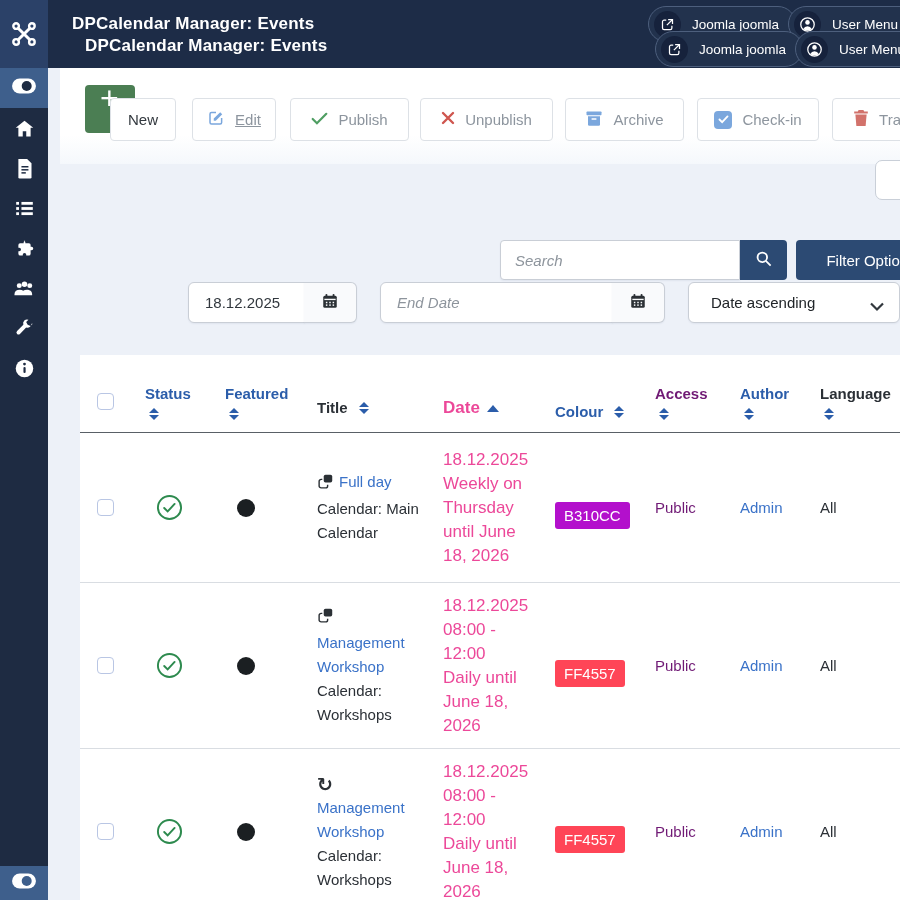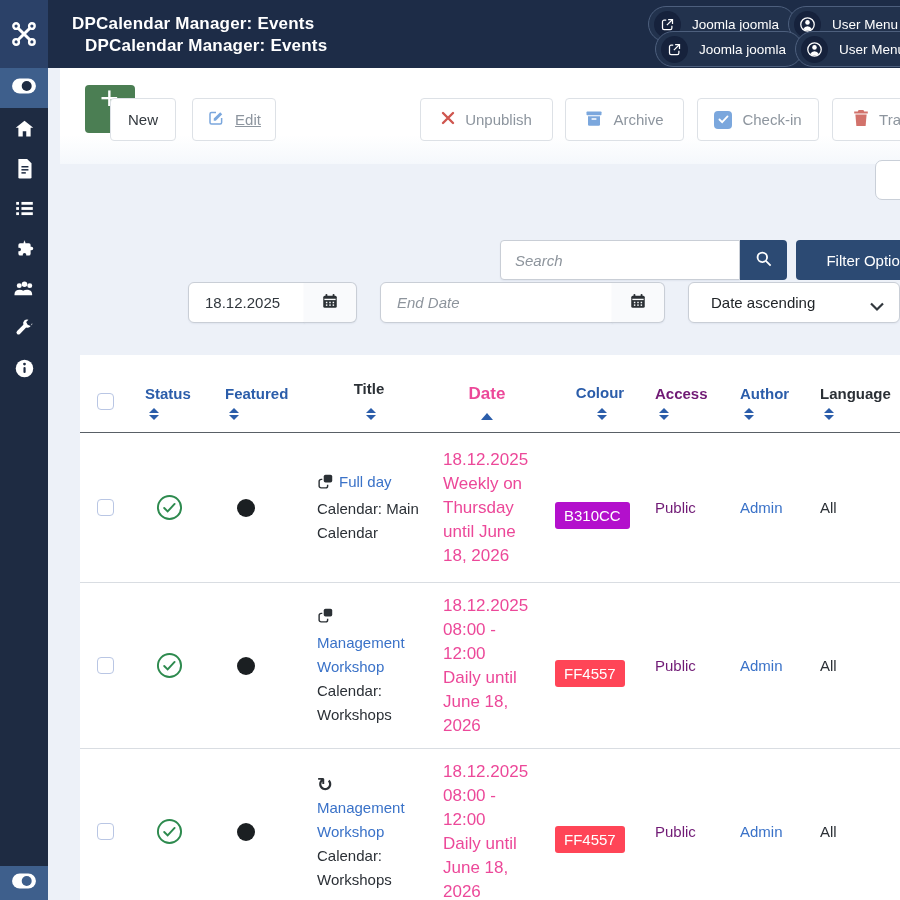--- a/index.html
+++ b/index.html
@@ -70,21 +70,21 @@
   #sort-select .chev { position:absolute; right:14px; top:15px; }
 
   
   #table-card { position:absolute; left:80px; top:355px; width:820px; height:545px; background:#fff; z-index:5; overflow:hidden; }
   .thead, .trow { display:grid; grid-template-columns:55px 65px 90px 140px 115px 100px 80px 80px 1fr; }
   .thead { height:78px; align-items:end; padding-bottom:12px; border-bottom:1px solid #596066; }
   .thead .c-check { align-self:start; padding-top:38px; }
   .trow { align-items:center; border-bottom:1px solid #d9dde2; }
   .r1 { height:150px; } .r2, .r3 { height:166px; }
   .hcol { display:flex; flex-direction:column; align-items:flex-start; gap:6px; color:#2b5daa; font-weight:700; font-size:15px; cursor:pointer; }
-  .hrow { display:flex; flex-direction:column; align-items:center; gap:7px; color:#2b5daa; font-weight:700; font-size:15px; cursor:pointer; }
+  .hrow { display:flex; align-items:center; gap:7px; color:#2b5daa; font-weight:700; font-size:15px; cursor:pointer; }
   .sort { display:flex; flex-direction:column; gap:2px; margin-left:4px; }
   .sort b { width:0; height:0; border-left:5px solid transparent; border-right:5px solid transparent; }
   .sort .u { border-bottom:5px solid #2b5daa; }
   .sort .d { border-top:5px solid #2b5daa; }
   .asc { width:0; height:0; border-left:6px solid transparent; border-right:6px solid transparent; border-bottom:7px solid #2b5daa; }
   .c-check { padding-left:17px; }
   .cb { width:17px; height:17px; background:#fff; border:1px solid #b9c6e4; border-radius:4px; cursor:pointer; }
   .c-status { padding-left:10px; } .c-feat { padding-left:25px; }
   .c-title { padding-left:27px; padding-right:9px; font-size:15px; line-height:24px; color:#2b3036; }
   .c-date { padding-left:13px; padding-right:14px; font-size:17px; line-height:24px; color:#ec4899; white-space:pre-line; }
@@ -257,20 +257,28 @@
   </button>
   <button class="tbtn" id="btn-edit">
     <span>
       <svg width="18" height="18" viewBox="0 0 24 24">
           <path fill="none" stroke="#7ba7dd" stroke-width="2" d="M12 4.5H6a2 2 0 0 0-2 2V18a2 2 0 0 0 2 2h11.5a2 2 0 0 0 2-2v-6"></path>
           <path fill="#7ba7dd" d="M9 15.5V12.8L17.6 4.2 20.3 6.9 11.7 15.5z"></path>
         </svg>
     </span>
     <span>Edit</span>
   </button>
+  <button class="tbtn" id="btn-publish">
+    <span>
+      <svg width="17" height="15" viewBox="0 0 20 16">
+          <path d="M2 8.5l5 5L18 2.5" fill="none" stroke="#4f9e62" stroke-width="2.6" stroke-linecap="round"></path>
+        </svg>
+    </span>
+    <span>Publish</span>
+  </button>
   <button class="tbtn" id="btn-unpublish">
     <span>
       <svg width="14" height="14" viewBox="0 0 14 14">
           <path d="M2 2l10 10M12 2L2 12" stroke="#cf564f" stroke-width="2.4" stroke-linecap="round"></path>
         </svg>
     </span>
     <span>Unpublish</span>
   </button>
   <button class="tbtn" id="btn-archive">
     <span>

